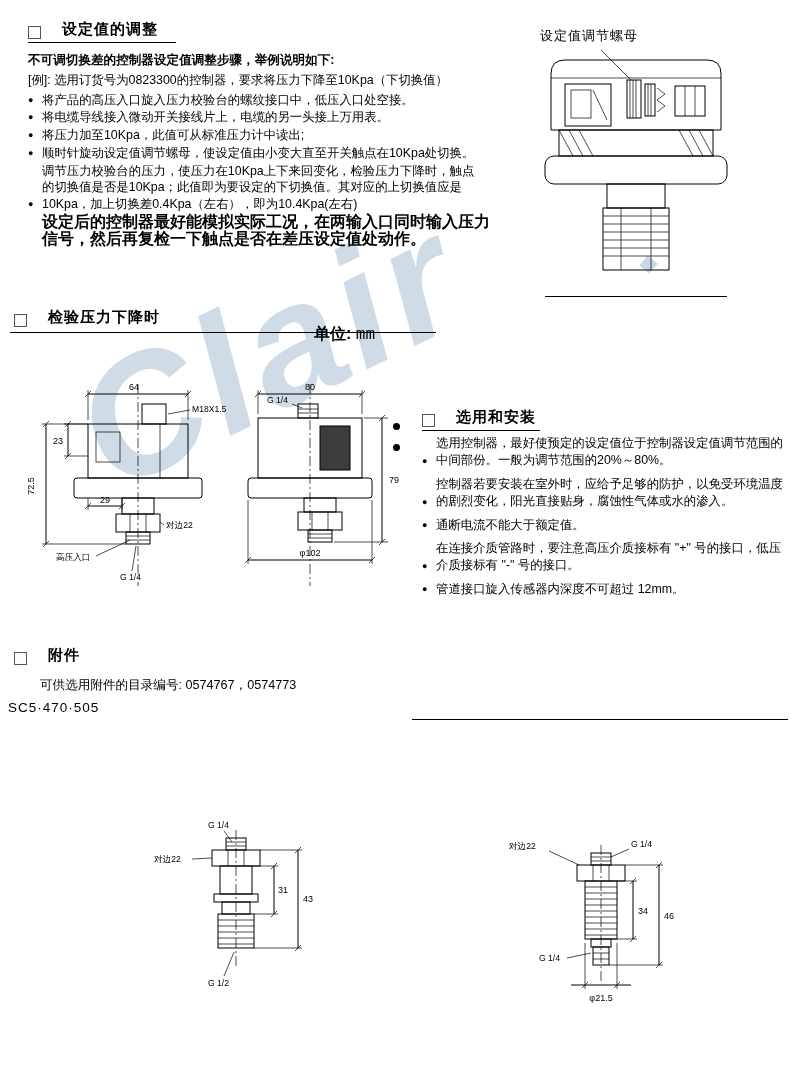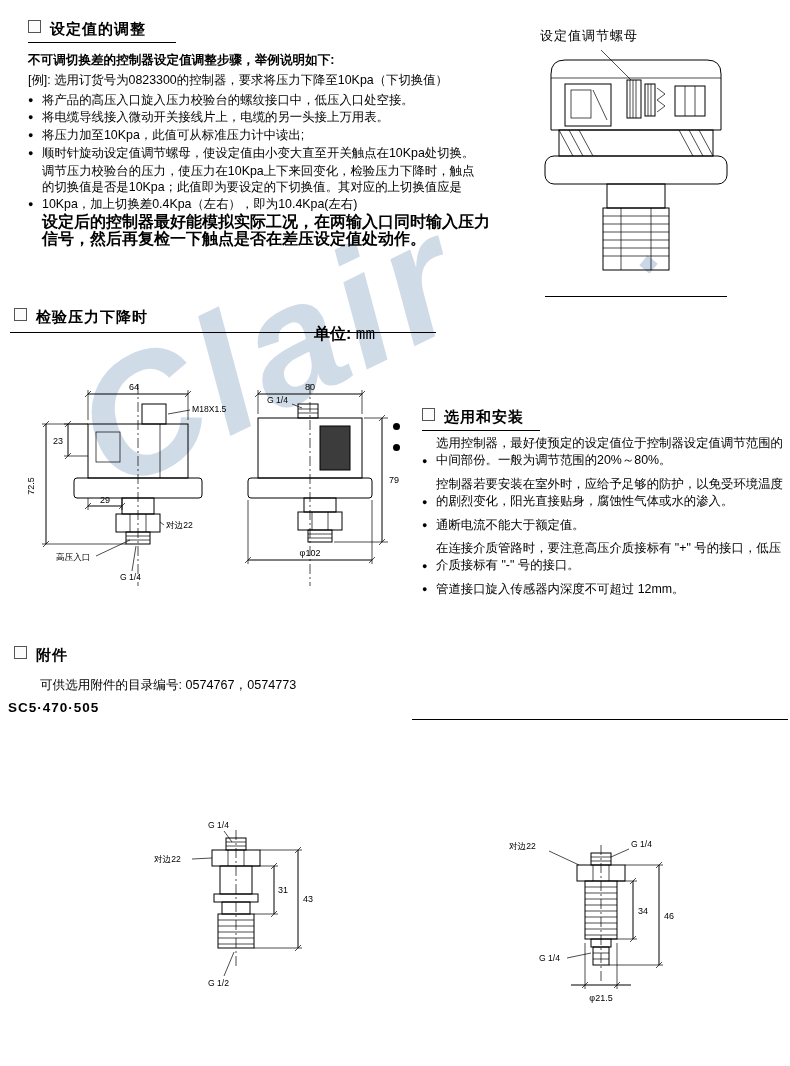--- a/index.html
+++ b/index.html
@@ -21,21 +21,21 @@
     transform:rotate(-26deg); transform-origin:left center;
     pointer-events:none;
   }
   .wm-mark {
     position:absolute; left:642px; top:258px; z-index:1;
     width:13px; height:13px; background:rgba(150,175,205,.5);
     transform:rotate(40deg);
   }
 
   
-  .sec-header { display:flex; align-items:flex-start; gap:9px; font-weight:bold; font-size:15px; letter-spacing:1px; }
+  .sec-header { display:flex; align-items:flex-end; gap:21px; font-weight:bold; font-size:15px; letter-spacing:1px; }
   .sq { width:13px; height:13px; border:1.6px solid #555; background:#fcfcfc; flex:0 0 auto; }
   .hline { position:absolute; background:#000; height:1.4px; z-index:2; }
 
   
   .intro { font-weight:bold; font-size:12.6px; margin-top:13px; }
   .example { font-size:12.4px; margin-top:3px; line-height:16.5px; }
   .ex-label { font-weight:normal; }
   .ex-line2 { margin-left:46px; }
   .bullets { margin-top:3px; width:452px; }
   .bullet-item { display:flex; font-size:12.4px; line-height:16.8px; margin-bottom:1px;align-items:flex-end; }
@@ -43,21 +43,21 @@
   .closing { font-size:16px; line-height:16.8px; margin-left:14px; width:452px; margin-top:1px;font-weight:bold; }
 
   .install-bullets { margin-top:8px; width:362px; }
   .install-bullets .bullet-item { line-height:17.4px; margin-bottom:6px; }
 
   .drawing-label { font-weight:normal; font-size:13px; letter-spacing:1px; }
   .unit { position:absolute; left:300px; top:16px; font-size:16px; font-weight:bold; }
   .unit .val { font-weight:normal; font-family:"Liberation Mono","DejaVu Sans Mono",monospace; }
 
   .acc-text { font-size:12.6px; margin-top:12px; margin-left:26px; }
-  .doc-code { font-size:13.5px; letter-spacing:1px;font-weight:bold; }
+  .doc-code { font-size:13.5px; letter-spacing:1px; }
 
   .dot { position:absolute; width:7px; height:7px; border-radius:50%; background:#000; z-index:2; }
 
   
   svg { position:absolute; z-index:2; overflow:visible; }
   svg line, svg path, svg rect, svg polyline { stroke:#000; fill:none; stroke-width:1; }
   svg .thin { stroke-width:.7; }
   svg .cl { stroke-width:.7; stroke-dasharray:10 3 2 3; }
   svg .dark { fill:#3c3c3c; stroke:#000; }
   svg text { fill:#000; stroke:none; font-family:"Liberation Sans","DejaVu Sans",sans-serif; }

